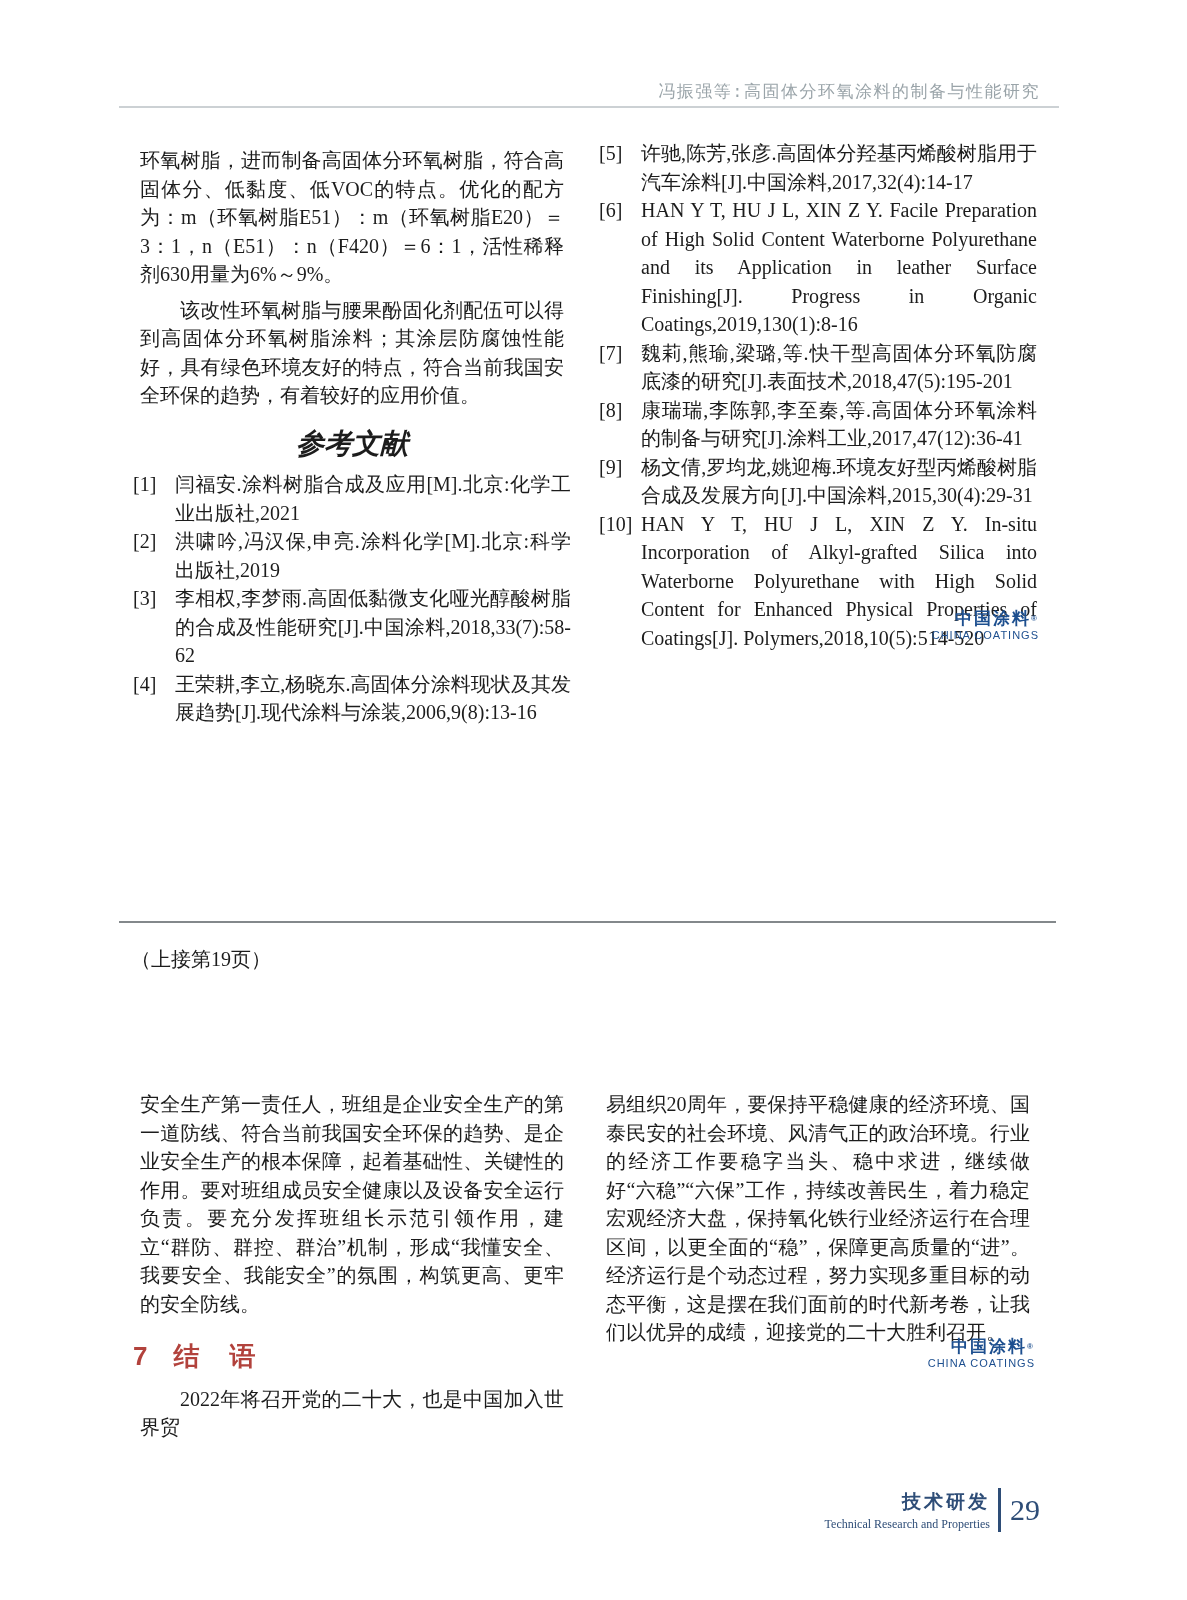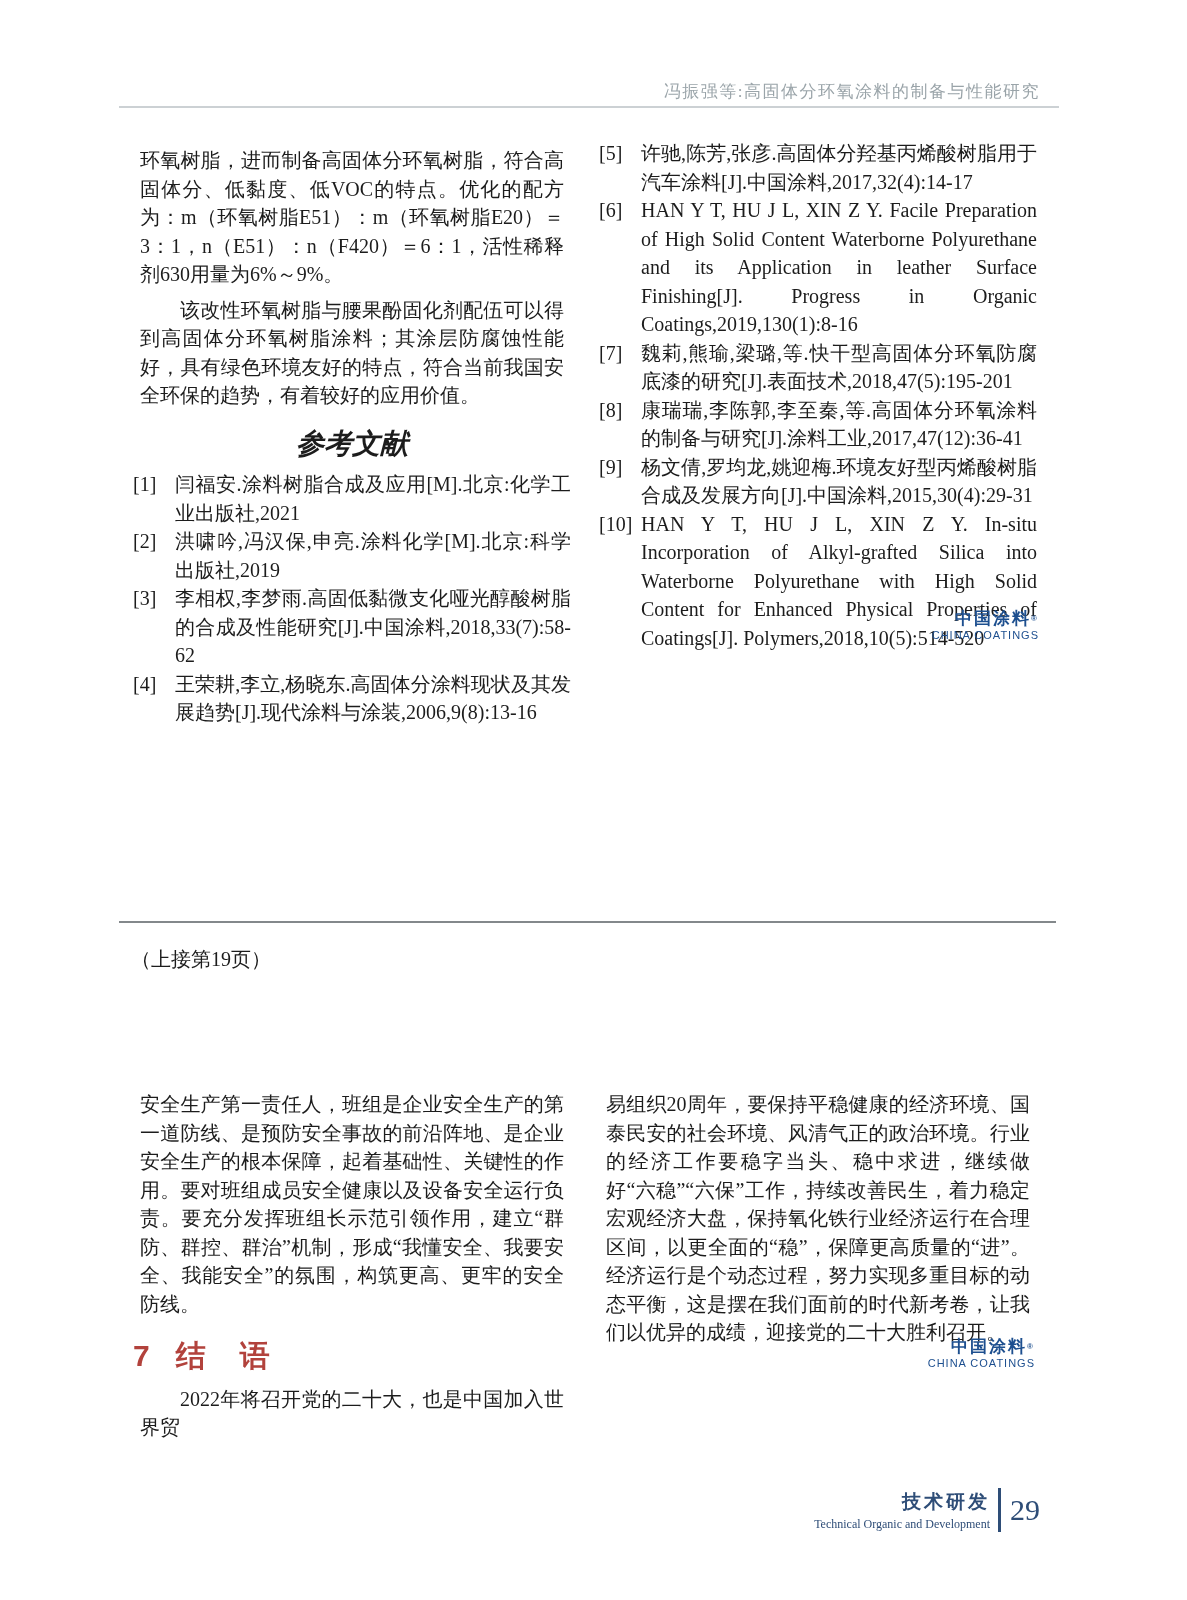--- a/index.html
+++ b/index.html
@@ -8,21 +8,21 @@
     width:1187px; height:1600px;
     background:#ffffff;
     font-family:"Liberation Serif", serif;
     color:#1c1c1c;
     overflow:hidden;
   }
 
   
   .running-head {
     position:absolute; top:80px; right:147px;
-    font-family:Liberation Serif, serif;
+    font-family:Liberation Mono, monospace;
     font-size:17px; color:#9aa4a9; letter-spacing:1.5px;
   }
   .head-rule {
     position:absolute; top:106px; left:119px; width:940px; height:2px;
     background:#ccd1d4;
   }
 
   
   .col {
     position:absolute; width:438px;
@@ -55,21 +55,21 @@
   }
   .continue-note {
     position:absolute; left:131px; top:946px;
     font-size:20px; color:#1c1c1c;
   }
 
   
   .section-heading {
     color:#b2423c;
     font-family:"Liberation Sans", sans-serif;
-    font-weight:bold; font-size:30px;
+    font-weight:bold; font-size:26px;
     margin:24px 0 14px 0;
     text-align:left;
     letter-spacing:2px;
   }
   .section-heading .sec-num { margin-right:24px; }
 
   
   .logo { position:absolute; text-align:right; }
   .logo-top    { right:148px; top:610px; }
   .logo-bottom { right:152px; top:1338px; }
@@ -172,38 +172,38 @@
 
   <div class="logo logo-top">
     <div class="logo-cn"><span>中国涂料</span><span class="logo-reg">®</span></div>
     <div class="logo-en">CHINA COATINGS</div>
   </div>
 
   <div class="mid-rule"></div>
   <div class="continue-note">（上接第19页）</div>
 
   <div class="col col-left-bottom">
-    <p class="body-para">安全生产第一责任人，班组是企业安全生产的第一道防线、是预防安全事故的前沿阵地、是企业安全生产的根本保障，起着基础性、关键性的作用。要对班组成员安全健康以及设备安全运行负责。要充分发挥班组长示范引领作用，建立“群防、群控、群治”机制，形成“我懂安全、我要安全、我能安全”的氛围，构筑更高、更牢的安全防线。</p>
+    <p class="body-para">安全生产第一责任人，班组是企业安全生产的第一道防线、符合当前我国安全环保的趋势、是企业安全生产的根本保障，起着基础性、关键性的作用。要对班组成员安全健康以及设备安全运行负责。要充分发挥班组长示范引领作用，建立“群防、群控、群治”机制，形成“我懂安全、我要安全、我能安全”的氛围，构筑更高、更牢的安全防线。</p>
     <div class="section-heading">
       <span class="sec-num">7</span><span>结　语</span>
     </div>
     <p class="body-para indent">2022年将召开党的二十大，也是中国加入世界贸</p>
   </div>
 
   <div class="col col-right-bottom">
     <p class="body-para">易组织20周年，要保持平稳健康的经济环境、国泰民安的社会环境、风清气正的政治环境。行业的经济工作要稳字当头、稳中求进，继续做好“六稳”“六保”工作，持续改善民生，着力稳定宏观经济大盘，保持氧化铁行业经济运行在合理区间，以更全面的“稳”，保障更高质量的“进”。经济运行是个动态过程，努力实现多重目标的动态平衡，这是摆在我们面前的时代新考卷，让我们以优异的成绩，迎接党的二十大胜利召开。</p>
   </div>
 
   <div class="logo logo-bottom">
     <div class="logo-cn"><span>中国涂料</span><span class="logo-reg">®</span></div>
     <div class="logo-en">CHINA COATINGS</div>
   </div>
 
   <div class="footer">
     <div class="footer-text">
       <div class="footer-cn">技术研发</div>
-      <div class="footer-en">Technical Organic and Development</div>
+      <div class="footer-en">Technical Research and Properties</div>
     </div>
     <div class="footer-bar"></div>
     <div class="footer-page">29</div>
   </div>
 
 </div>
 
 </body></html>

